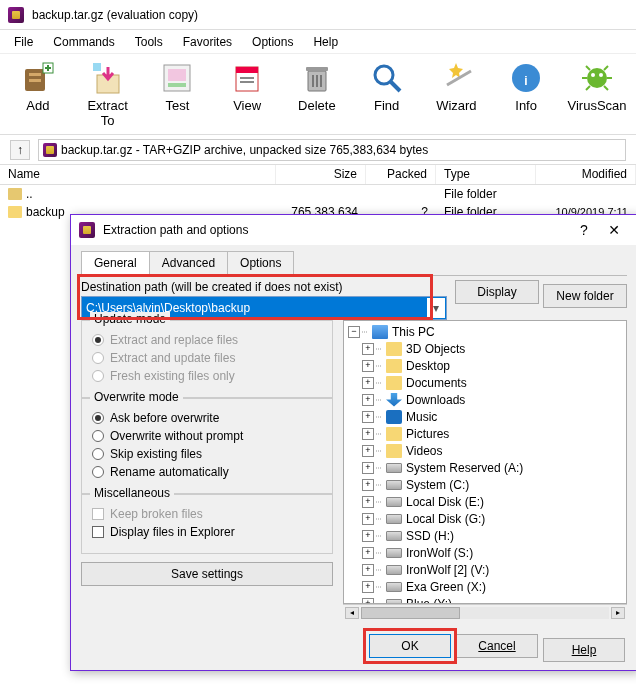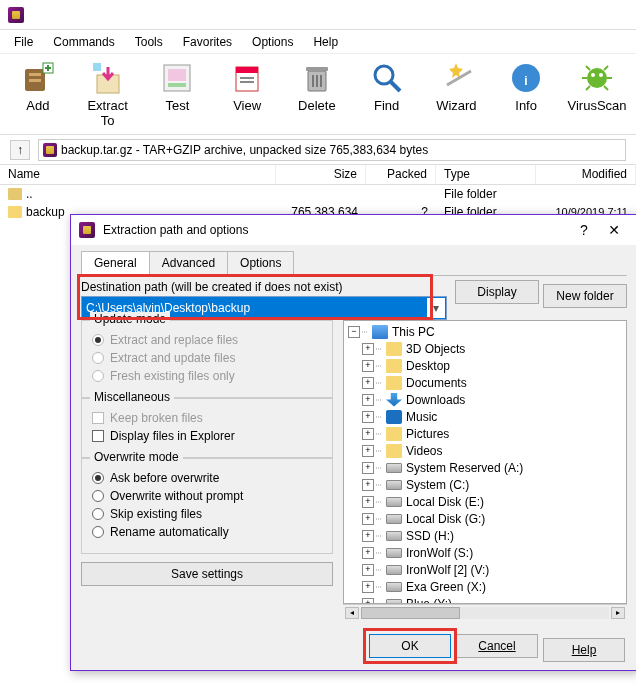--- a/index.html
+++ b/index.html
@@ -102,20 +102,21 @@
 .dlg-footer { display: flex; justify-content: flex-end; gap: 5px; padding: 8px 12px; text-decoration: underline; }
 .footer-btn-wrap { position: relative; }
 
 .watermark { position:absolute; bottom:4px; right:4px; color:#eee; font-size:18px; letter-spacing:4px; pointer-events:none; z-index:0;}
 </style>
 </head>
 <body>
 
 <div class="titlebar">
   <span class="titlebar-icon"></span>
+  <span class="titlebar-text">backup.tar.gz (evaluation copy)</span>
 </div>
 
 <div class="menubar">
   <span class="menu-item">File</span>
   <span class="menu-item">Commands</span>
   <span class="menu-item">Tools</span>
   <span class="menu-item">Favorites</span>
   <span class="menu-item">Options</span>
   <span class="menu-item">Help</span>
 </div>
@@ -302,47 +303,47 @@
           <div class="opt disabled">
               <span class="radio disabled"></span>
               <span>Extract and update files</span>
             </div>
           <div class="opt disabled">
               <span class="radio disabled"></span>
               <span>Fresh existing files only</span>
             </div>
         </div>
         <div class="group">
+          <span class="group-title">Overwrite mode</span>
+          <div class="opt">
+              <span class="radio sel"></span>
+              <span>Ask before overwrite</span>
+            </div>
+          <div class="opt">
+              <span class="radio"></span>
+              <span>Overwrite without prompt</span>
+            </div>
+          <div class="opt">
+              <span class="radio"></span>
+              <span>Skip existing files</span>
+            </div>
+          <div class="opt">
+              <span class="radio"></span>
+              <span>Rename automatically</span>
+            </div>
+        </div>
+        <div class="group">
           <span class="group-title">Miscellaneous</span>
           <div class="opt disabled">
               <span class="check" style="border-color:#bbb"></span>
               <span>Keep broken files</span>
             </div>
           <div class="opt">
               <span class="check"></span>
               <span>Display files in Explorer</span>
-            </div>
-        </div>
-        <div class="group">
-          <span class="group-title">Overwrite mode</span>
-          <div class="opt">
-              <span class="radio sel"></span>
-              <span>Ask before overwrite</span>
-            </div>
-          <div class="opt">
-              <span class="radio"></span>
-              <span>Overwrite without prompt</span>
-            </div>
-          <div class="opt">
-              <span class="radio"></span>
-              <span>Skip existing files</span>
-            </div>
-          <div class="opt">
-              <span class="radio"></span>
-              <span>Rename automatically</span>
             </div>
         </div>
         <div class="save-row">
             <button class="btn">Save settings</button>
           </div>
       </div>
 
       <div class="right-col">
         <div class="tree" id="tree">
             <div class="tree-row">

